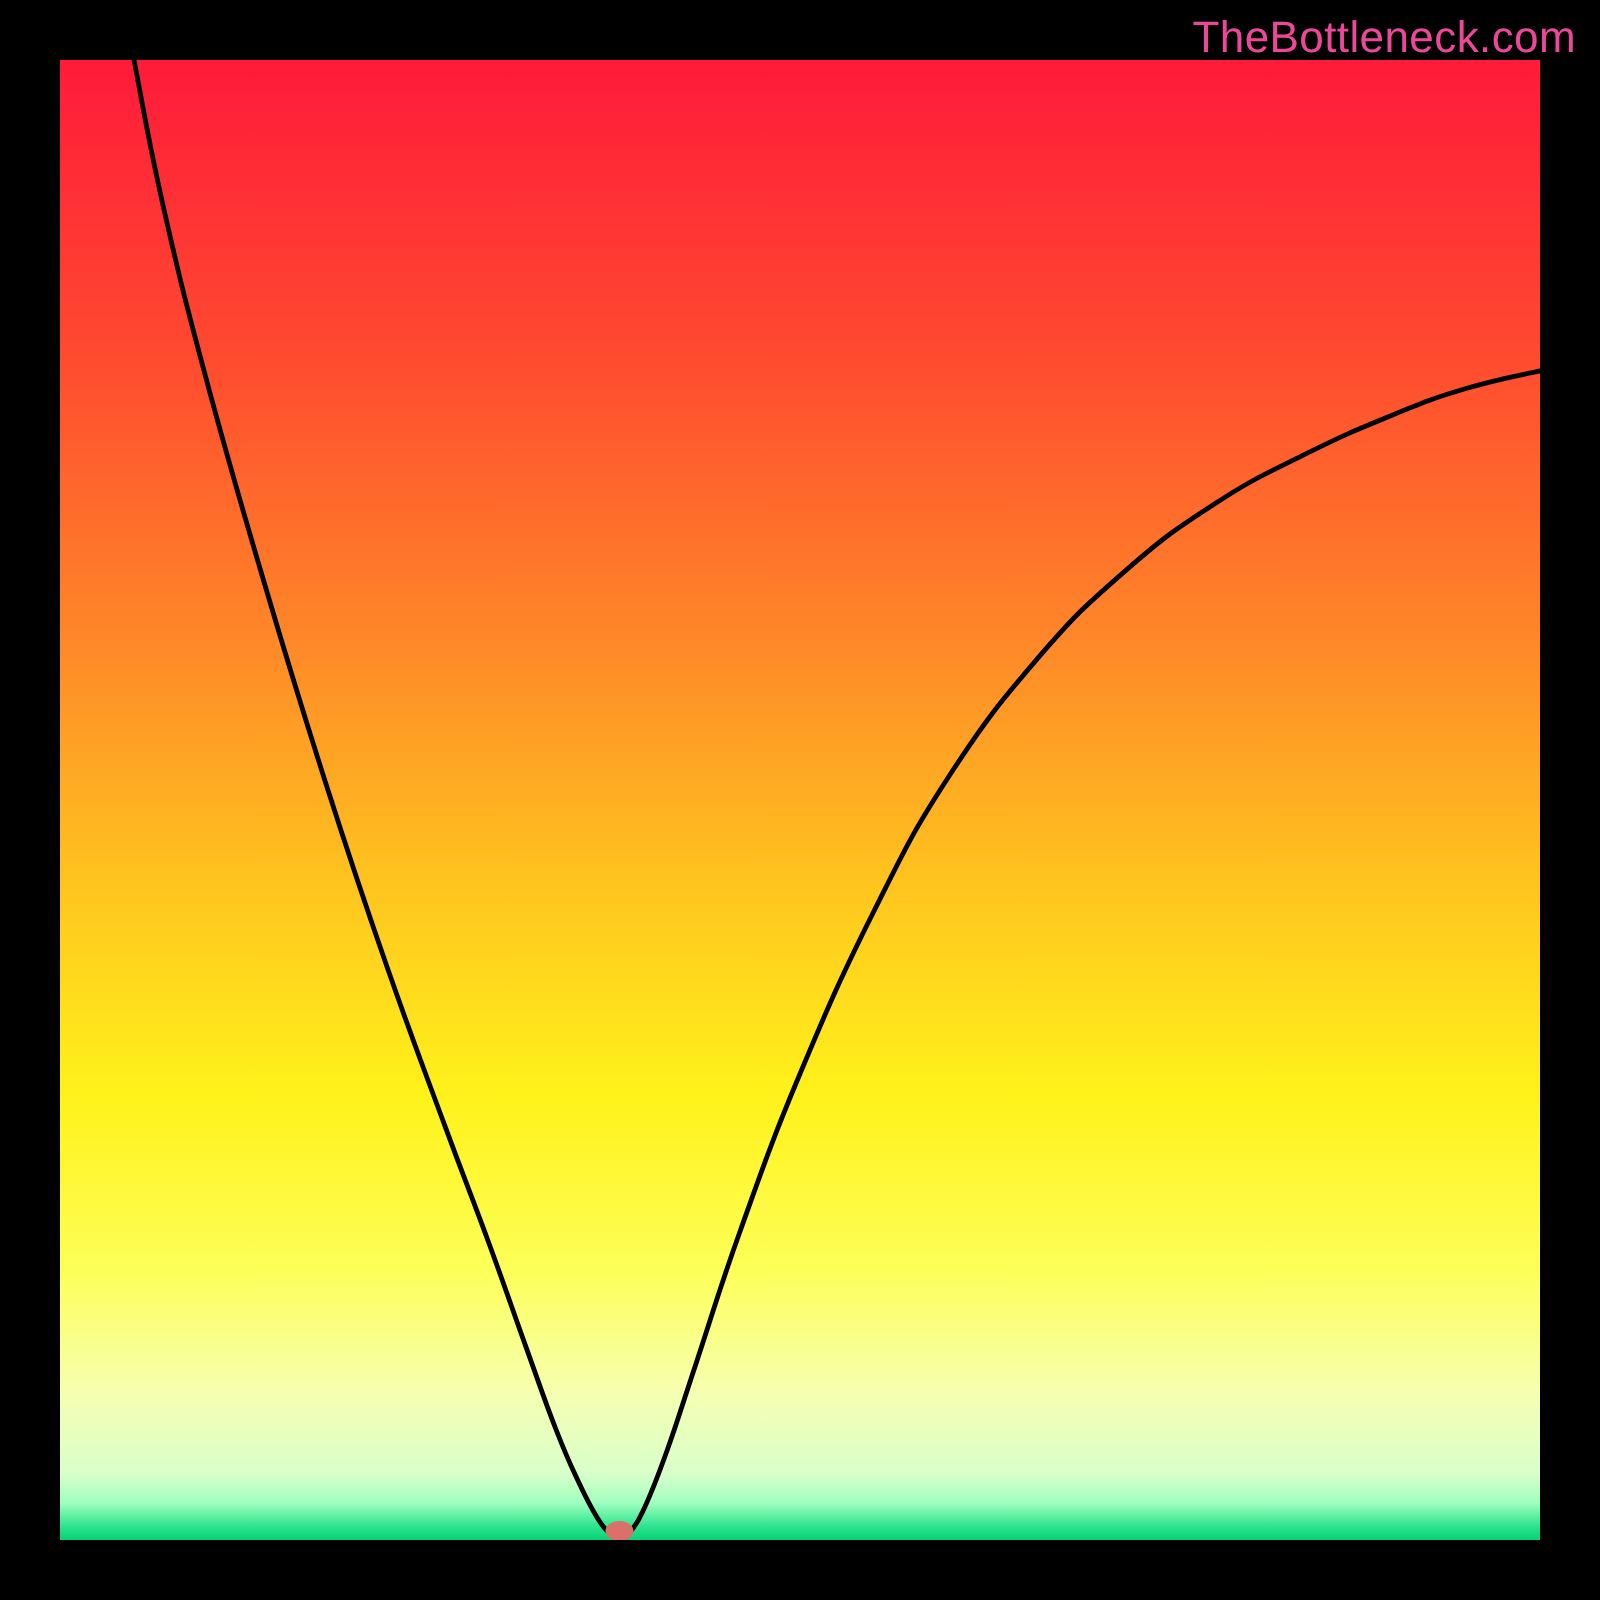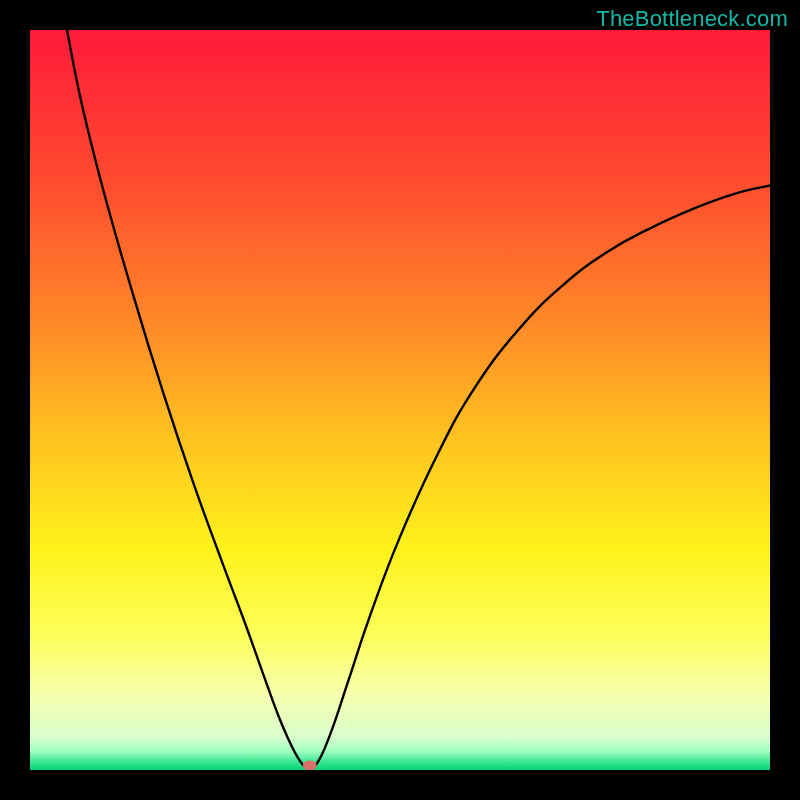--- a/index.html
+++ b/index.html
@@ -14,21 +14,21 @@
   .frame {
     position: relative;
     width: 800px;
     height: 800px;
     background: #000;
   }
   .watermark {
     position: absolute;
     top: 6px;
     right: 12px;
-    color: #14b8a6;
+    color: #ec4899;
     font-size: 22px;
     letter-spacing: 0.2px;
     text-align: right;
     user-select: none;
   }
   .plot {
     position: absolute;
     left: 30px;
     top: 30px;
     width: 740px;

